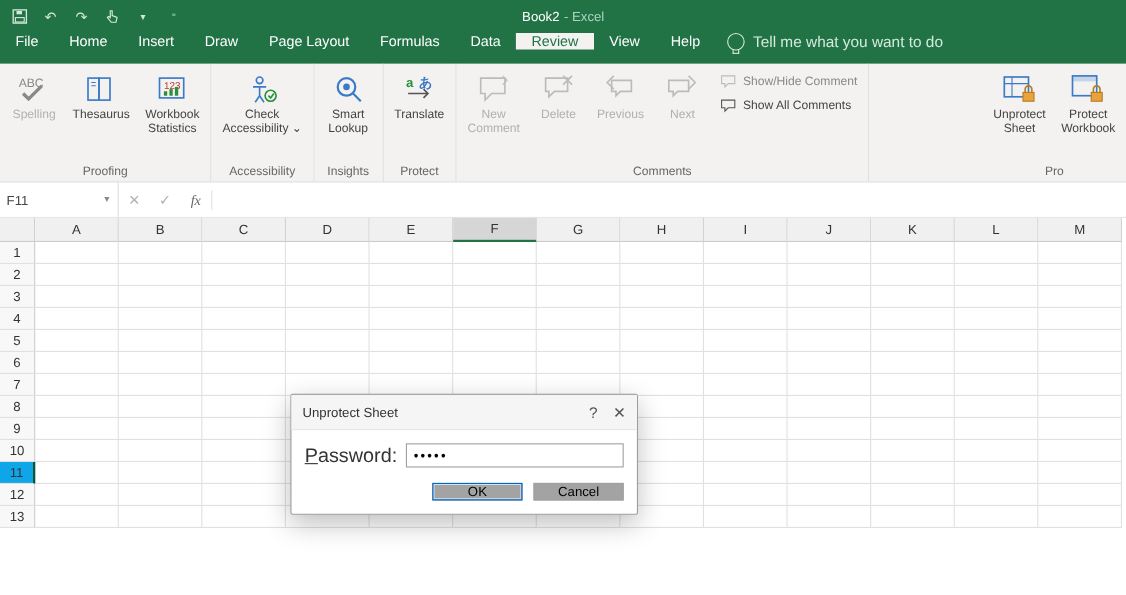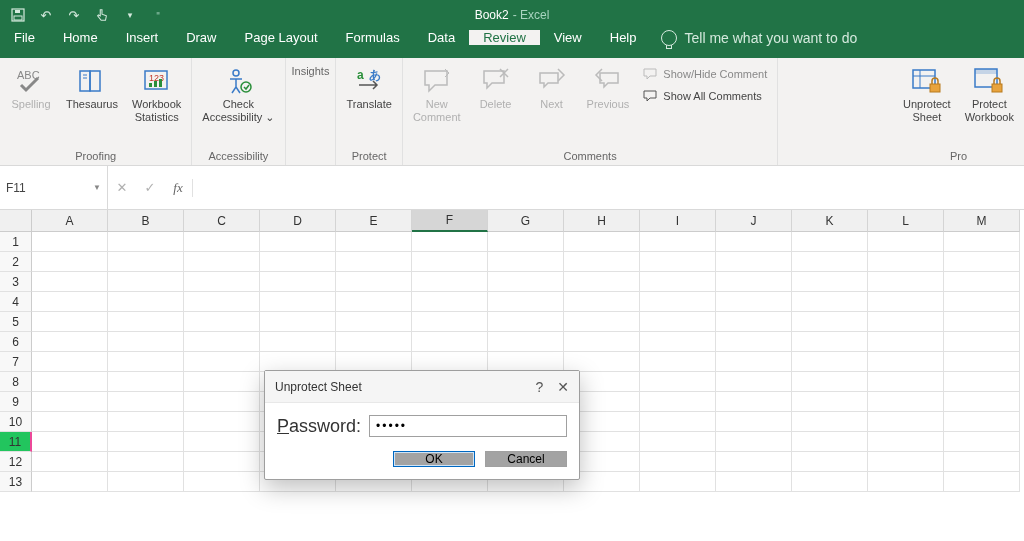--- a/index.html
+++ b/index.html
@@ -69,21 +69,21 @@
   }
   .rbtn.disabled { color:#b0b0b0; }
   .ricon { width: 34px; height: 34px; display:flex;align-items:center;justify-content:center; }
   .rlabel { font-size: 11px; line-height: 13px; }
   .smallrow { display:flex; flex-direction:column; gap:2px; align-items:flex-start; padding-top:2px;}
   .smallbtn { display:flex; align-items:center; gap:4px; font-size:11px; color:#888; padding:2px 4px;}
   .smallbtn.enabled{color:#444;}
   .sicon{width:16px;height:16px;display:inline-flex;align-items:center;justify-content:center;}
   
   .fbar {
-    height: 44px;
+    height: 32px;
     border-bottom: 1px solid #d9d9d9;
     display: flex;
     align-items: stretch;
     font-size: 12px;
     color:#444;
   }
   .namebox {
     width: 108px; border-right:1px solid #d9d9d9; display:flex;align-items:center;
     padding:0 6px; justify-content:space-between;
     background:#fff;
@@ -95,21 +95,21 @@
   .fx-input{flex:1;border:none;outline:none;font-size:12px;padding:0 4px;background:#fff;}
   .fx-sep{width:10px;border-left:1px solid #e1e1e1;height:18px;align-self:center;}
   
   .gridwrap{position:relative; height: calc(541px - 30px - 28px - 108px - 26px); display:flex; background:#fff;}
   .corner{width:32px;height:22px;background:#f0f0f0;border-right:1px solid #ccc;border-bottom:1px solid #ccc;}
   .colheads{display:flex;height:22px;}
   .colhead{width:76px;background:#f0f0f0;border-right:1px solid #d4d4d4;border-bottom:1px solid #ccc;display:flex;align-items:center;justify-content:center;font-size:12px;color:#333;}
   .colhead.sel{background:#d6d6d6;border-bottom:2px solid #217346;}
   .rowheads{display:flex;flex-direction:column;width:32px;}
   .rowhead{height:20px;background:#f8f8f8;border-right:1px solid #ccc;border-bottom:1px solid #e1e1e1;display:flex;align-items:center;justify-content:center;font-size:12px;color:#333;}
-  .rowhead.sel{background:#22c55e;border-right:2px solid #ec4899;}
+  .rowhead.sel{background:#0ea5e9;border-right:2px solid #14532d;}
   .cells{position:relative;flex:1;}
   .row{display:flex;height:20px;}
   .cell{width:76px;height:20px;border-right:1px solid #e1e1e1;border-bottom:1px solid #e1e1e1;}
   .selcell{position:absolute;border:2px solid #217346;width:76px;height:20px;pointer-events:none;}
   .selcell::after{content:"";position:absolute;right:-3px;bottom:-3px;width:6px;height:6px;background:#217346;}
   .topstrip{display:flex;}
   .leftcol{display:flex;flex-direction:column;}
   .sheetarea{display:flex;flex-direction:column;flex:1;position:relative;}
   
   .dialog-wrap{position:absolute;left:232px;top:160px;width:316px;background:#fff;border:1px solid #9e9e9e;border-radius:2px;box-shadow:0 8px 24px rgba(0,0,0,0.25);font-size:12px;color:#333;z-index:10;}
@@ -224,20 +224,33 @@
             </svg>
         </span>
         <span class="rlabel" style="white-space:pre-line">Check
 Accessibility ⌄</span>
       </div>
     </div>
     <div class="group-label">Accessibility</div>
   </div>
 
   <div class="group">
+    <div class="group-body">
+      <div class="rbtn">
+        <span class="ricon">
+          <svg width="32" height="32" viewBox="0 0 32 32">
+              <circle cx="14" cy="14" r="8" fill="none" stroke="#3a7bc8" stroke-width="2"></circle>
+              <line x1="20" y1="20" x2="27" y2="27" stroke="#3a7bc8" stroke-width="2"></line>
+              <circle cx="14" cy="14" r="3" fill="#3a7bc8"></circle>
+            </svg>
+        </span>
+        <span class="rlabel" style="white-space:pre-line">Smart
+Lookup</span>
+      </div>
+    </div>
     <div class="group-label">Insights</div>
   </div>
 
   <div class="group">
     <div class="group-body">
       <div class="rbtn">
         <span class="ricon">
           <svg width="32" height="32" viewBox="0 0 32 32">
               <text x="4" y="14" font-size="12" fill="#2a8f3a" font-weight="bold">a</text>
               <text x="16" y="14" font-size="12" fill="#3a7bc8" font-weight="bold">あ</text>
@@ -267,34 +280,34 @@
           <svg width="32" height="32" viewBox="0 0 32 32">
               <path d="M4 6h20v12H12l-5 5v-5H4z" fill="none" stroke="#bbb" stroke-width="1.5"></path>
               <path d="M20 4l8 8M28 4l-8 8" stroke="#bbb" stroke-width="1.5"></path>
             </svg>
         </span>
         <span class="rlabel">Delete</span>
       </div>
       <div class="rbtn disabled">
         <span class="ricon">
           <svg width="32" height="32" viewBox="0 0 32 32">
+              <path d="M8 8h18v10H16l-4 4v-4H8z" fill="none" stroke="#bbb" stroke-width="1.5"></path>
+              <path d="M10 4l-6 6 6 6" stroke="#bbb" stroke-width="1.5" fill="none"></path>
+            </svg>
+        </span>
+        <span class="rlabel">Previous</span>
+      </div>
+      <div class="rbtn disabled">
+        <span class="ricon">
+          <svg width="32" height="32" viewBox="0 0 32 32">
               <path d="M4 8h18v10H12l-4 4v-4H4z" fill="none" stroke="#bbb" stroke-width="1.5"></path>
               <path d="M22 4l6 6-6 6" stroke="#bbb" stroke-width="1.5" fill="none"></path>
             </svg>
         </span>
         <span class="rlabel">Next</span>
-      </div>
-      <div class="rbtn disabled">
-        <span class="ricon">
-          <svg width="32" height="32" viewBox="0 0 32 32">
-              <path d="M8 8h18v10H16l-4 4v-4H8z" fill="none" stroke="#bbb" stroke-width="1.5"></path>
-              <path d="M10 4l-6 6 6 6" stroke="#bbb" stroke-width="1.5" fill="none"></path>
-            </svg>
-        </span>
-        <span class="rlabel">Previous</span>
       </div>
       <div class="smallrow">
         <div class="smallbtn">
           <span class="sicon">
             <svg width="16" height="16" viewBox="0 0 16 16">
                 <path d="M1 3h12v7H7l-3 3v-3H1z" fill="none" stroke="#bbb"></path>
               </svg>
           </span>
           <span>Show/Hide Comment</span>
         </div>

